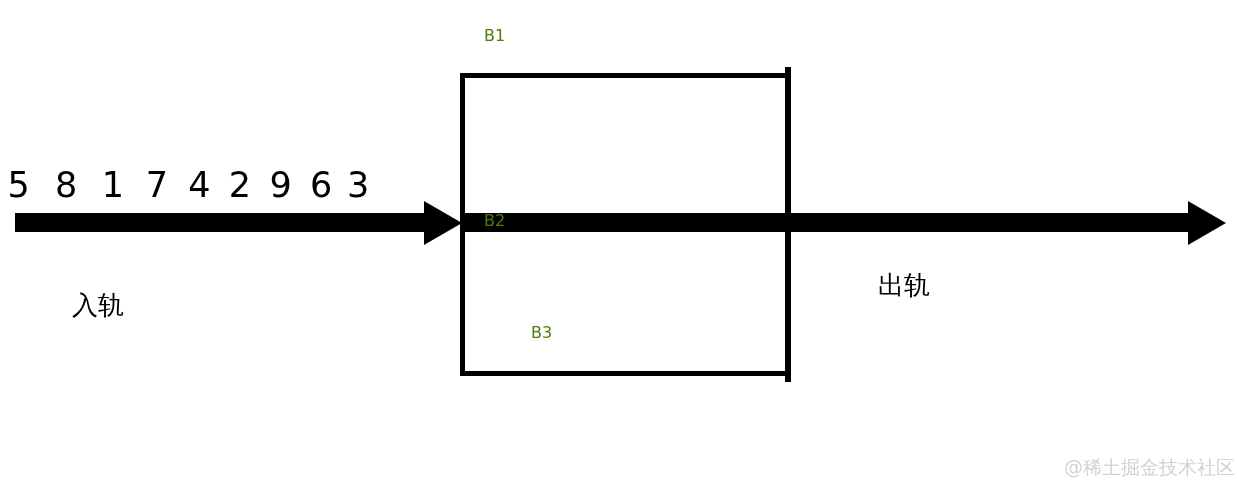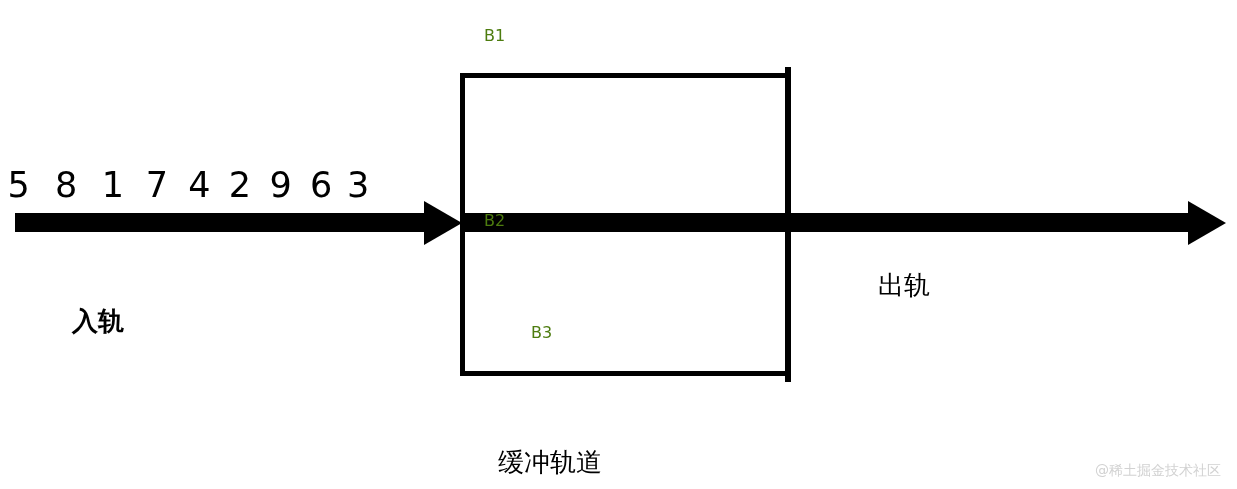--- a/index.html
+++ b/index.html
@@ -89,25 +89,25 @@
     font-family: "DejaVu Sans", "Liberation Sans", sans-serif;
     line-height: 1;
     white-space: nowrap;
   }
   .annot.output-number { font-size: 35px; }
   .annot.cjk           { font-size: 26px; }
 
   
   .watermark {
     position: absolute;
-    right: 16px;
+    right: 2px;
     bottom: 12px;
     color: #d2d2d2;
     font-family: "DejaVu Sans", "Liberation Sans", sans-serif;
-    font-size: 14px;
+    font-size: 19px;
     line-height: 1;
     white-space: nowrap;
     user-select: none;
   }
 </style>
 </head>
 <body>
 
 <div id="canvas">
 
@@ -136,19 +136,18 @@
   <div class="shaft" style="left:462px; top:213px; width:330px;"></div>
 
   <div class="shaft" style="left:786px; top:213px; width:405px;"></div>
   <div class="arrow-head" style="left:1188px; top:201px;"></div>
 
   <div class="slot-label" style="left:484px; top:28px;">B1</div>
   <div class="slot-label" style="left:484px; top:168px;margin-top:45px;">B2</div>
   <div class="slot-label" style="left:484px; top:325px;margin-left:47px;">B3</div>
 
 
-  <div class="annot cjk" style="left:72px; top:308px;font-weight:bold;">入轨</div>
+  <div class="annot cjk" style="left:72px; top:292px;">入轨</div>
   <div class="annot cjk" style="left:878px; top:272px;">出轨</div>
-  <div class="annot cjk" style="left:498px; top:449px;">缓冲轨道</div>
 
   <div class="watermark">@稀土掘金技术社区</div>
 
 </div>
 
 </body></html>

